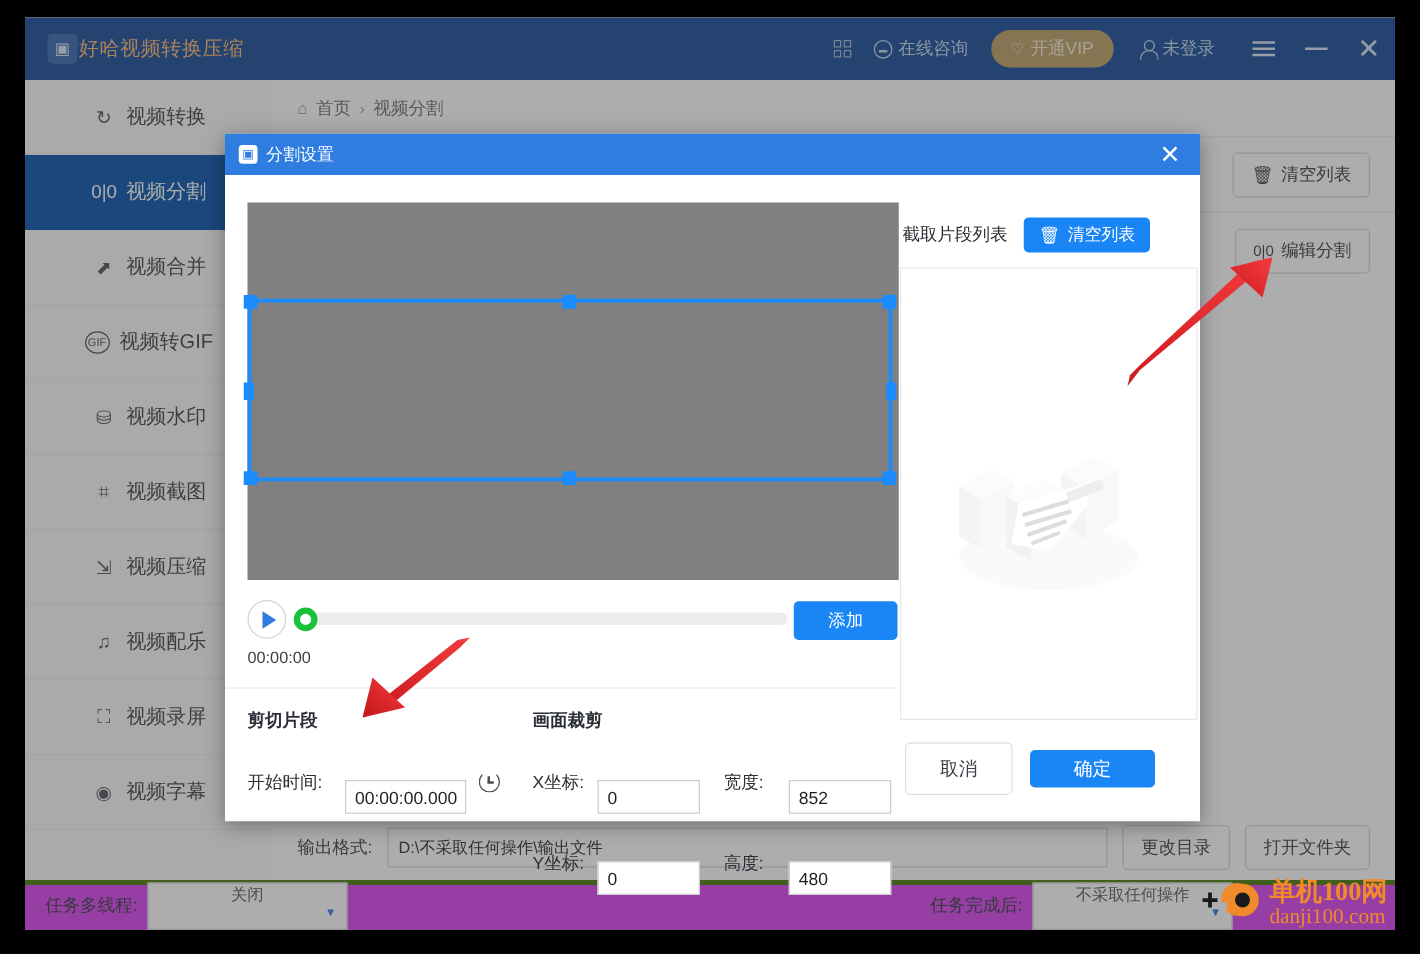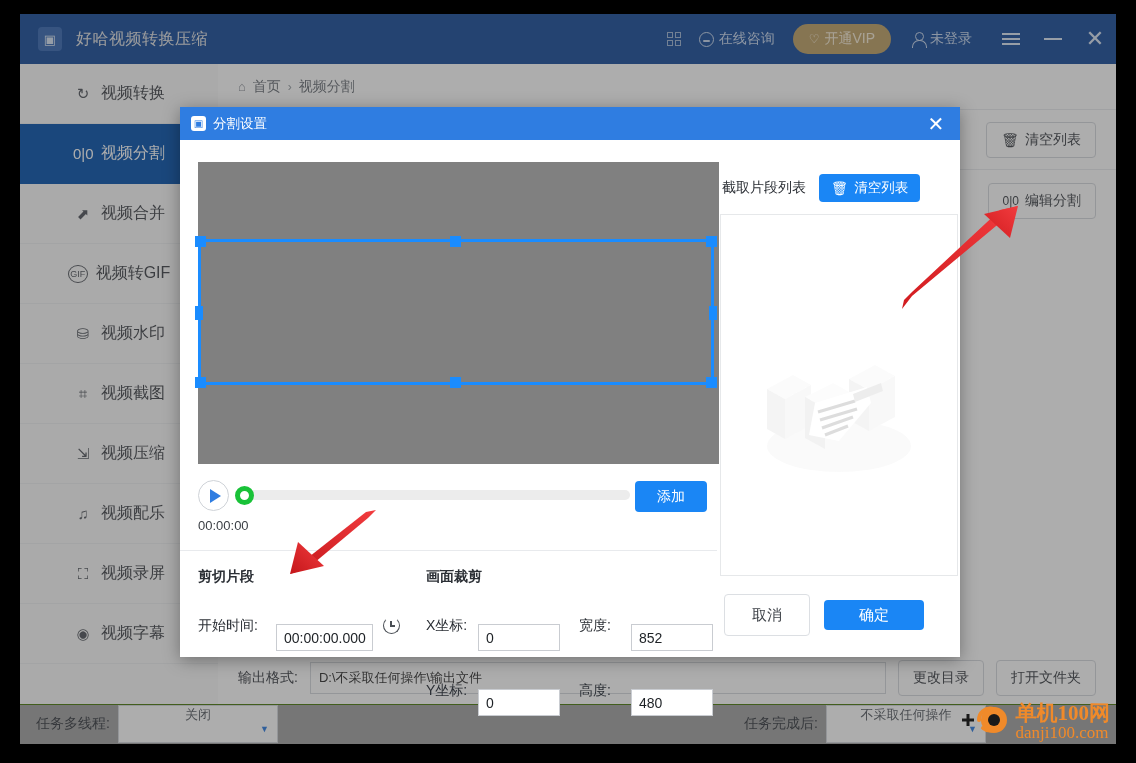--- a/index.html
+++ b/index.html
@@ -17,21 +17,21 @@
   
   .titlebar {
     position: absolute; left: 0; top: 0; width: 1096px; height: 50px;
     background: #1b4f9c; display: flex; align-items: center;
   }
   .tb-logo {
     width: 24px; height: 24px; margin-left: 18px; border-radius: 4px;
     background: #3b6cb5; display: flex; align-items: center; justify-content: center;
     color: #d8e4f5; font-size: 13px;
   }
-  .tb-title { margin-left: 14px; color: #e5e5e5; font-size: 16px; letter-spacing: .5px; }
+  .tb-title { margin-left: 1px; color: #fdba74; font-size: 16px; letter-spacing: .5px; }
   .tb-right { margin-left: auto; display: flex; align-items: center; height: 100%; }
   .tb-item {
     display: flex; align-items: center; gap: 5px;
     color: #c9d8ee; font-size: 14px; margin-right: 18px;
   }
   .tb-icon-sq { display: grid; grid-template-columns: 6px 6px; grid-template-rows: 6px 6px; gap: 2px; }
   .tb-icon-sq i { border: 1.4px solid #9fb6d6; display: block; }
   .chat-bubble {
     width: 15px; height: 15px; border: 1.5px solid #c9d8ee; border-radius: 50%;
     position: relative; display:flex; align-items:center; justify-content:center;
@@ -113,22 +113,22 @@
   }
   .splitall {
     position: absolute; right: 20px; top: 613px; width: 116px; height: 40px;
     background: #0b57b0; color: #e8eef8; border-radius: 4px; font-size: 15px;
     display: flex; align-items: center; justify-content: center; cursor: pointer;
   }
 
   
   .footer {
     position: absolute; left: 0; top: 690px; width: 1096px; height: 40px;
-    background: #a3a3a3; border-top: 1px solid #4d7c0f;
-    display: flex; align-items: flex-start;
+    background: #d946ef; border-top: 4px solid #4d7c0f;
+    display: flex; align-items: flex-end;
   }
   .foot-grp { display: flex; align-items: center; gap: 8px; font-size: 14px; color: #3b3f45; }
   .foot-grp.left { margin-left: 16px; }
   .foot-grp.right { margin-left: auto; margin-right: 130px; }
   .mini-select {
     width: 160px; height: 38px; border: 1px solid #d6d9de; background:#fff;
     display: flex; align-items: center; padding: 0 8px; font-size: 13px; color: #5a5f66; flex-direction: column;
   }
   .mini-select .caret { margin-left: auto; color: #2f7de1; font-size: 9px; }
 
@@ -187,21 +187,21 @@
   .track {
     position: absolute; left: 50px; top: 10px; width: 382px; height: 10px;
     background: #ececec; border-radius: 5px;
   }
   .knob {
     position: absolute; left: 37px; top: 6px; width: 19px; height: 19px;
     border-radius: 50%; border: 5px solid #19c238; background: #fff; cursor: pointer;
   }
   .cur-time { position: absolute; left: 0; top: 38px; font-size: 13px; color: #3b3f45; }
   .add-btn {
-    position: absolute; left: 437px; top: 1px; width: 72px; height: 31px;
+    position: absolute; left: 437px; top: 1px; width: 83px; height: 31px;
     background: #1a86f5; color: #fff; border-radius: 4px; font-size: 14px;
     display: flex; align-items: center; justify-content: center; cursor: pointer;
   }
 
   .divider { position: absolute; left: 0; top: 410px; width: 537px; height: 1px; background: #e8eaed; }
 
   .form { position: absolute; left: 18px; top: 428px; width: 520px; }
   .grp-title { font-size: 14px; font-weight: bold; color: #2b2f35; }
   .frow { display: flex; align-items: center; margin-top: 14px; }
   .flabel { font-size: 14px; color: #2b2f35; white-space: nowrap; }

